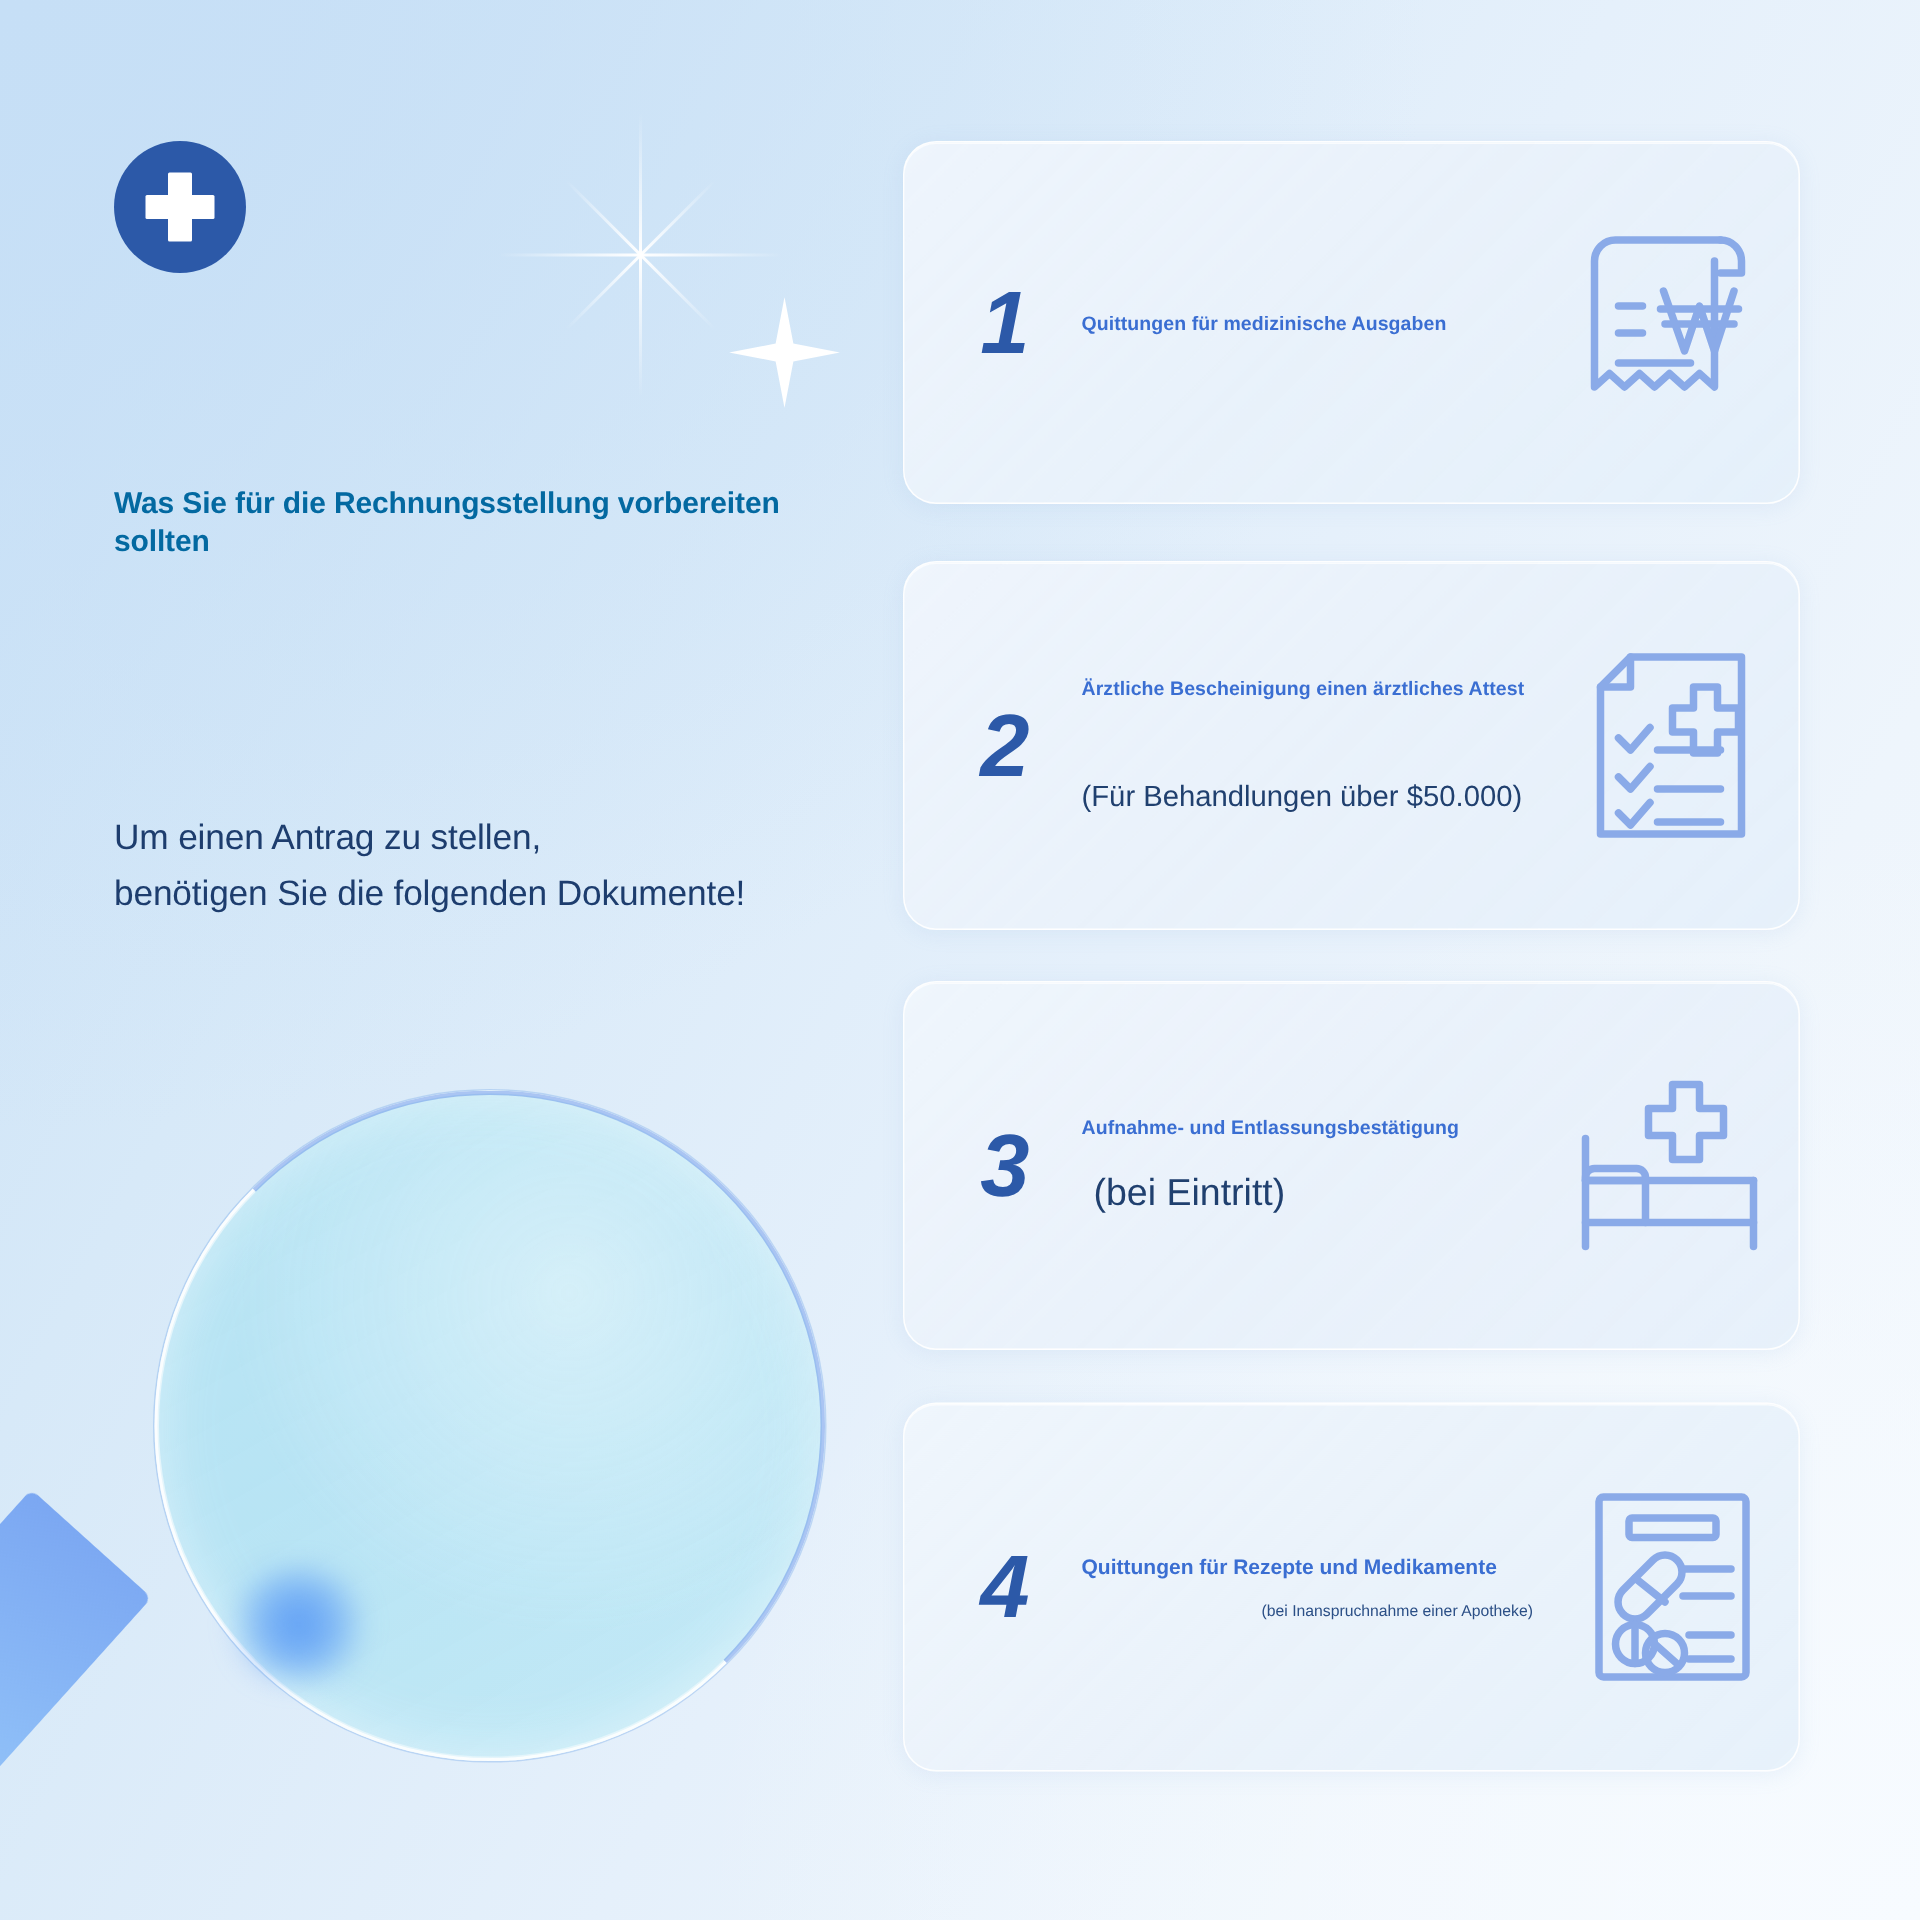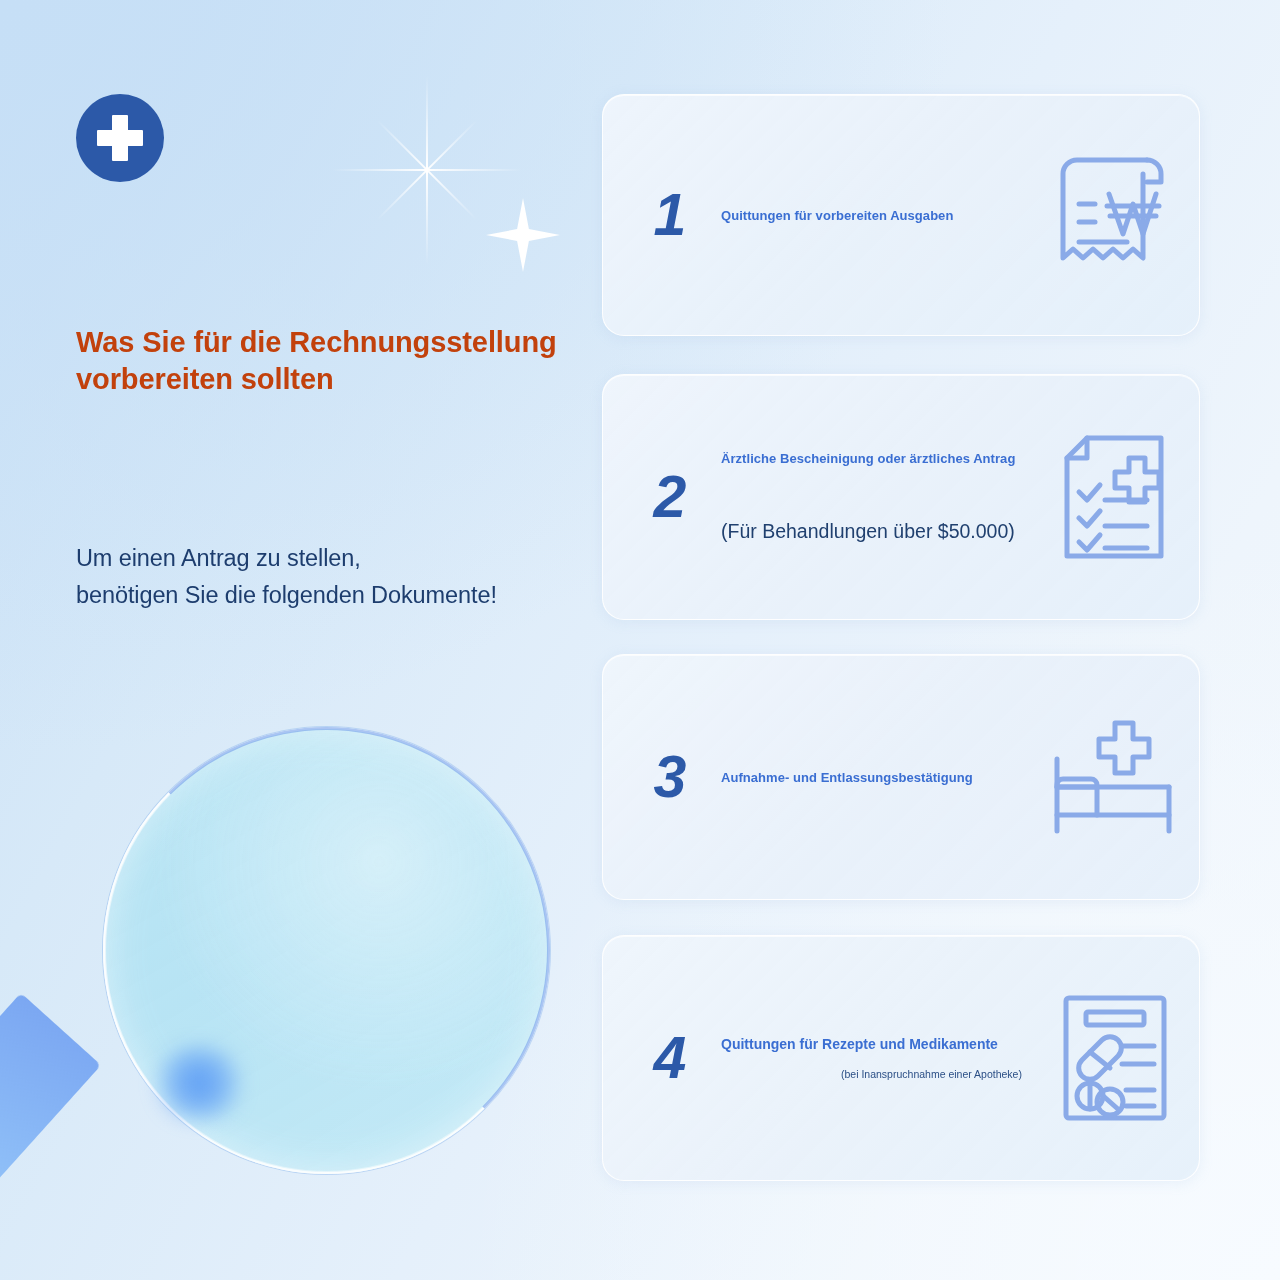--- a/index.html
+++ b/index.html
@@ -93,22 +93,22 @@
   .logo .cross{ position:relative; width:46px; height:46px; }
   .logo .cross::before,
   .logo .cross::after{
     content:""; position:absolute; background:#fff; border-radius:1px;
   }
   .logo .cross::before{ left:15px; top:0; width:16px; height:46px; }
   .logo .cross::after { left:0; top:15px; width:46px; height:16px; }
 
   .headline{
     position:absolute; left:76px; top:324px; width:500px;
-    font-size:29px; font-weight:bold; line-height:1.26;
-    color:#c2410c; letter-spacing:-0.1px;
+    font-size:20px; font-weight:bold; line-height:1.26;
+    color:#0369a1; letter-spacing:-0.1px;
   }
   .subline{
     position:absolute; left:76px; top:540px; width:520px;
     font-size:23.5px; font-weight:400; line-height:1.58;
     color:#1d3d6e; letter-spacing:-0.1px;
   }
 
   
   .cards{ position:absolute; left:602px; top:0; width:678px; height:1280px; }
   .card{
@@ -175,40 +175,40 @@
   <div class="headline">Was Sie für die Rechnungsstellung vorbereiten sollten</div>
   <div class="subline" style="white-space:pre-line">Um einen Antrag zu stellen,
 benötigen Sie die folgenden Dokumente!</div>
 </div>
 
 <div class="cards">
 
   <div class="card c1">
     <div class="num">1</div>
     <div class="body">
-      <div class="t-sm">Quittungen für vorbereiten Ausgaben</div>
+      <div class="t-sm">Quittungen für medizinische Ausgaben</div>
     </div>
     <div class="icon-wrap">
       <svg class="ico" width="120" height="126" viewBox="0 0 120 126" fill="none" stroke="#8aaae8" stroke-width="5" stroke-linecap="round" stroke-linejoin="round">
         <path d="M92 8 H22 a14 14 0 0 0 -14 14 V106 l10 -9 l10 9 l10 -9 l10 9 l10 -9 l10 9 l10 -9 l10 9 V22"></path>
         <path d="M92 8 a14 14 0 0 1 14 14 v8 H92"></path>
         <path d="M24 52 h16"></path>
         <path d="M24 70 h16"></path>
         <path d="M24 90 h48"></path>
         <path d="M54 42 L68 82 L78 52 L88 82 L101 42"></path>
         <path d="M52 54 h52"></path>
         <path d="M55 64 h46"></path>
       </svg>
     </div>
   </div>
 
   <div class="card c2">
     <div class="num">2</div>
     <div class="body">
-      <div class="t-sm">Ärztliche Bescheinigung oder ärztliches Antrag</div>
+      <div class="t-sm">Ärztliche Bescheinigung einen ärztliches Attest</div>
       <div class="t-md">(Für Behandlungen über $50.000)</div>
     </div>
     <div class="icon-wrap">
       <svg class="ico" width="116" height="130" viewBox="0 0 116 130" fill="none" stroke="#8aaae8" stroke-width="5" stroke-linecap="round" stroke-linejoin="round">
         <path d="M30 6 H104 V124 H10 V26 Z"></path>
         <path d="M30 6 V26 H10"></path>
         <path d="M72 26 h16 v14 h14 v16 h-14 v14 h-16 v-14 h-14 v-16 h14 z"></path>
         <path d="M22 60 l8 8 l13 -15"></path>
         <path d="M48 68 h42"></path>
         <path d="M22 86 l8 8 l13 -15"></path>
@@ -216,20 +216,21 @@
         <path d="M22 110 l8 8 l13 -15"></path>
         <path d="M48 116 h42"></path>
       </svg>
     </div>
   </div>
 
   <div class="card c3">
     <div class="num">3</div>
     <div class="body">
       <div class="t-sm">Aufnahme- und Entlassungsbestätigung</div>
+      <div class="t-eintritt">(bei Eintritt)</div>
     </div>
     <div class="icon-wrap">
       <svg class="ico" width="132" height="120" viewBox="0 0 132 120" fill="none" stroke="#8aaae8" stroke-width="5" stroke-linecap="round" stroke-linejoin="round">
         <path d="M66 6 h18 v16 h16 v18 h-16 v16 h-18 v-16 h-16 v-18 h16 z"></path>
         <path d="M8 42 V114"></path>
         <path d="M8 70 h112"></path>
         <path d="M120 70 V114"></path>
         <path d="M8 98 h112"></path>
         <path d="M14 62 h28 a6 6 0 0 1 6 6 v2 H8 v-2 a6 6 0 0 1 6 -6 z"></path>
         <path d="M48 70 V98"></path>

